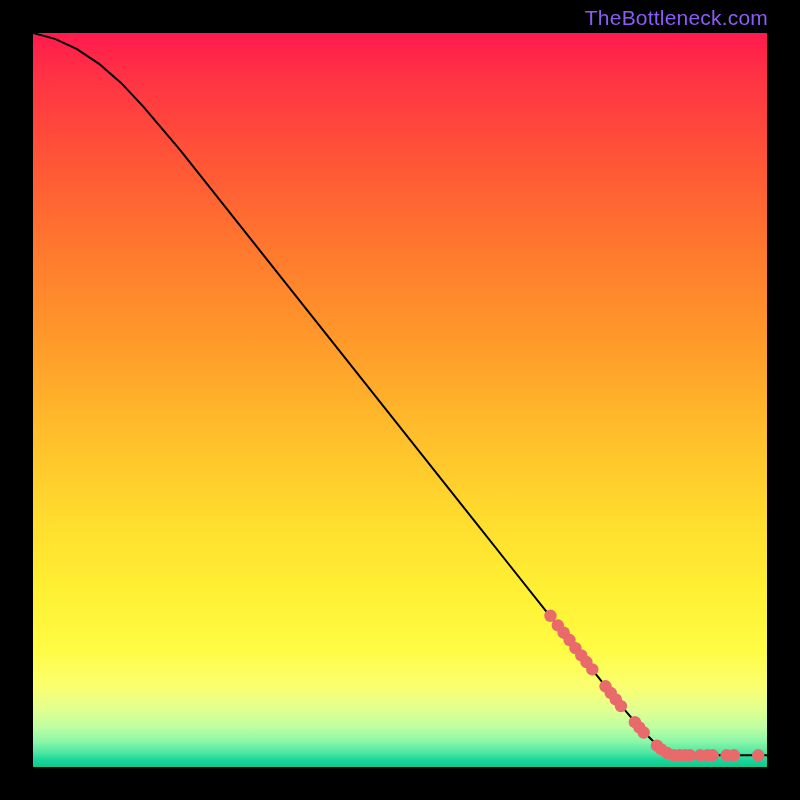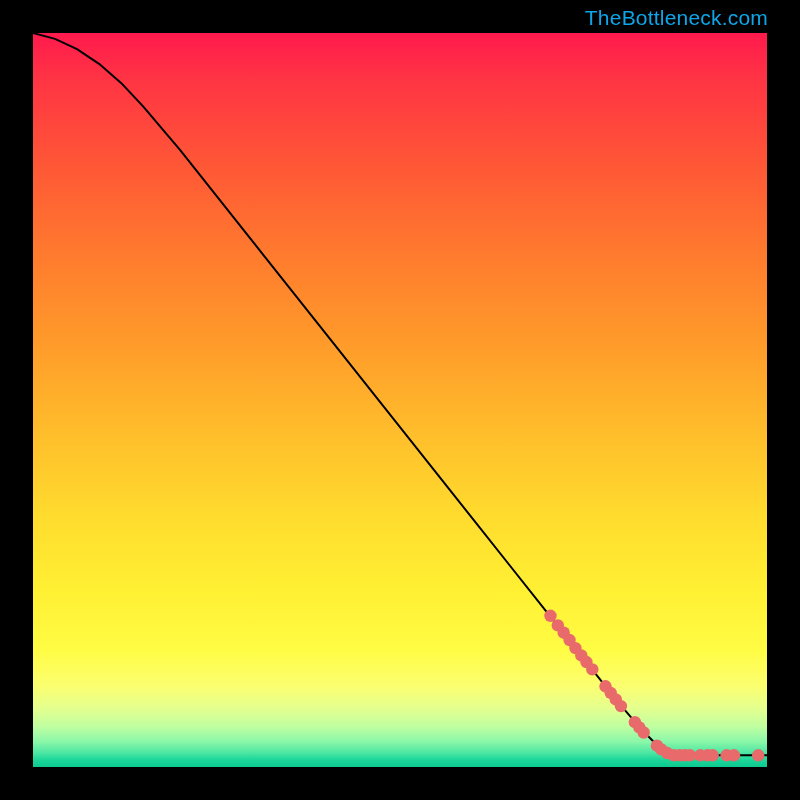--- a/index.html
+++ b/index.html
@@ -52,21 +52,21 @@
   svg.overlay {
     position: absolute;
     left: 0; top: 0;
     width: 734px;
     height: 734px;
   }
   .watermark {
     position: absolute;
     top: 6px;
     right: 32px;
-    color: #0ea5e9;
+    color: #8b5cf6;
     font-size: 21px;
     letter-spacing: 0.2px;
     font-weight: 400;
   }
 </style>
 </head>
 <body>
 
 <div class="frame">
   <div class="plot-area">

